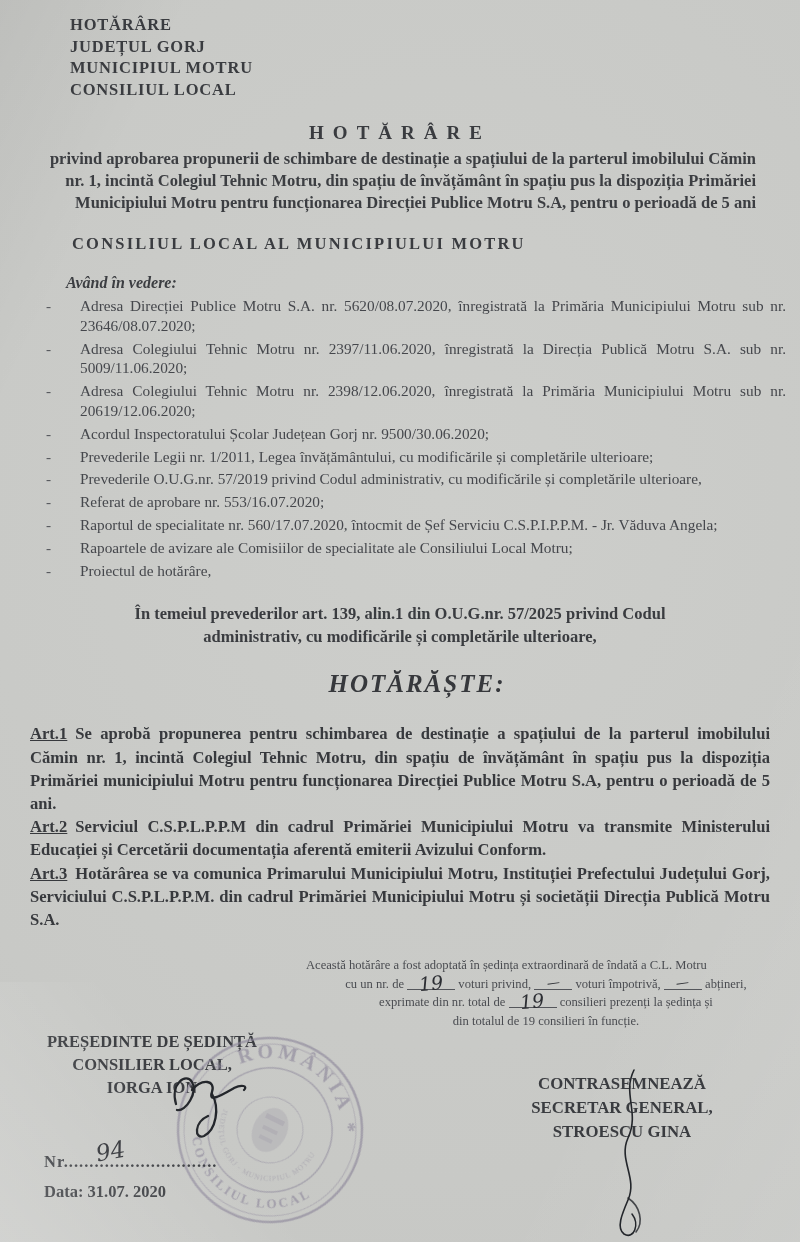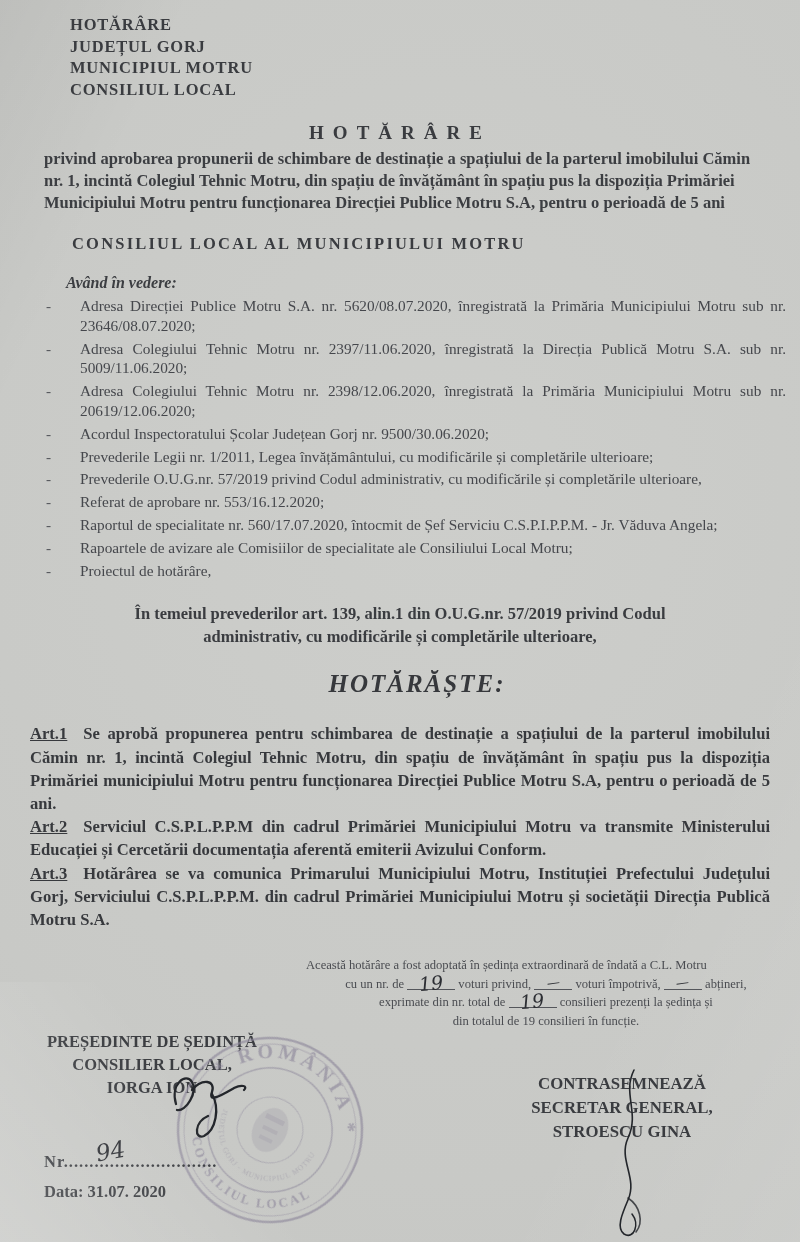--- a/index.html
+++ b/index.html
@@ -12,32 +12,32 @@
       radial-gradient(130% 100% at 55% 40%, #cdcecb 0%, #c8c9c6 55%, #c2c3c0 100%);
     color:#34363a;
   }
   .page::after{ 
     content:"";position:absolute;left:0;bottom:0;width:360px;height:260px;
     background:linear-gradient(52deg, rgba(255,255,255,0.22) 0%, rgba(255,255,255,0.0) 55%);
     pointer-events:none;
   }
   .letterhead{margin:14px 0 0 70px;font-weight:bold;font-size:16.5px;line-height:21.5px;letter-spacing:0.8px;color:#3a3c40;}
   .title{margin-top:22px;text-align:center;font-weight:bold;font-size:19px;letter-spacing:9px;color:#3a3c40;}
-  .subtitle{margin:4px auto 0;width:712px;text-align:left;font-weight:bold;font-size:16.5px;line-height:22px;color:#3c3e42;}
+  .subtitle{margin:4px auto 0;width:712px;text-align:right;font-weight:bold;font-size:16.5px;line-height:22px;color:#3c3e42;}
   .council{margin:20px 0 0 72px;font-weight:bold;font-size:16.5px;letter-spacing:2.2px;color:#3a3c40;}
   .having{margin:20px 0 0 66px;font-weight:bold;font-style:italic;font-size:16px;color:#3c3e42;}
   ul.considerations{margin:4px 0 0 0;padding:0 14px 0 46px;list-style:none;}
   ul.considerations li{position:relative;padding-left:34px;margin-bottom:3px;
     font-size:15.3px;line-height:19.8px;text-align:justify;color:#45474c;}
   ul.considerations li .dash{position:absolute;left:0;top:0;color:#55575c;}
   .legal{margin:22px auto 0;width:614px;text-align:center;font-weight:bold;font-size:16.5px;line-height:23px;color:#3a3c40;}
   .decides{margin-top:22px;text-align:center;font-weight:bold;font-style:italic;font-size:25px;letter-spacing:2px;color:#36383c;padding-left:34px;}
   .articles{margin:24px 30px 0 30px;}
   .article{font-weight:bold;font-size:16.6px;line-height:23.2px;text-align:justify;color:#37393d;}
-  .article .art-label{text-decoration:underline;margin-right:16px;}
+  .article .art-label{text-decoration:underline;margin-right:8px;}
   .adoption{position:absolute;left:296px;top:956px;width:500px;text-align:center;
     font-size:12.6px;line-height:18.5px;color:#4a4c51;}
   .adoption .l1{text-align:left;padding-left:10px;}
   .blank{display:inline-block;min-width:44px;border-bottom:1.2px solid #54565b;text-align:center;line-height:10px;padding:0 2px;}
   .blank.small{min-width:34px;}
   .hand{font-family:"DejaVu Serif",serif;font-style:italic;color:#2c2e33;display:inline-block;}
   .hand.votes{font-size:19px;transform:rotate(-6deg);position:relative;top:2px;}
   .hand.dashmark{font-size:13px;transform:rotate(-8deg);position:relative;top:-1px;}
   .president{position:absolute;left:32px;top:1030px;width:240px;text-align:center;
     font-weight:bold;font-size:16.5px;line-height:23px;color:#3a3c40;}
@@ -69,27 +69,27 @@
   <div class="council">CONSILIUL LOCAL AL MUNICIPIULUI MOTRU</div>
 
   <div class="having">Având în vedere:</div>
   <ul class="considerations">
     <li><span class="dash">-</span><span>Adresa Direcției Publice Motru S.A. nr. 5620/08.07.2020, înregistrată la Primăria Municipiului Motru sub nr. 23646/08.07.2020;</span></li>
     <li><span class="dash">-</span><span>Adresa Colegiului Tehnic Motru nr. 2397/11.06.2020, înregistrată la Direcția Publică Motru S.A. sub nr. 5009/11.06.2020;</span></li>
     <li><span class="dash">-</span><span>Adresa Colegiului Tehnic Motru nr. 2398/12.06.2020, înregistrată la Primăria Municipiului Motru sub nr. 20619/12.06.2020;</span></li>
     <li><span class="dash">-</span><span>Acordul Inspectoratului Școlar Județean Gorj nr. 9500/30.06.2020;</span></li>
     <li><span class="dash">-</span><span>Prevederile Legii nr. 1/2011, Legea învățământului, cu modificările și completările ulterioare;</span></li>
     <li><span class="dash">-</span><span>Prevederile O.U.G.nr. 57/2019 privind Codul administrativ, cu modificările și completările ulterioare,</span></li>
-    <li><span class="dash">-</span><span>Referat de aprobare nr. 553/16.12.2020;</span></li>
+    <li><span class="dash">-</span><span>Referat de aprobare nr. 553/16.07.2020;</span></li>
     <li><span class="dash">-</span><span>Raportul de specialitate nr. 560/17.07.2020, întocmit de Șef Serviciu C.S.P.I.P.P.M. - Jr. Văduva Angela;</span></li>
     <li><span class="dash">-</span><span>Rapoartele de avizare ale Comisiilor de specialitate ale Consiliului Local Motru;</span></li>
     <li><span class="dash">-</span><span>Proiectul de hotărâre,</span></li>
   </ul>
 
-  <div class="legal">În temeiul prevederilor art. 139, alin.1 din O.U.G.nr. 57/2019 privind Codul administrativ, cu modificările și completările ulterioare,</div>
+  <div class="legal">În temeiul prevederilor art. 139, alin.1 din O.U.G.nr. 57/2025 privind Codul administrativ, cu modificările și completările ulterioare,</div>
 
   <div class="decides">HOTĂRĂȘTE:</div>
 
   <div class="articles">
     <div class="article">
       <span class="art-label">Art.1</span><span>Se aprobă propunerea pentru schimbarea de destinație a spațiului de la parterul imobilului Cămin nr. 1, incintă Colegiul Tehnic Motru, din spațiu de învățământ în spațiu pus la dispoziția Primăriei municipiului Motru pentru funcționarea Direcției Publice Motru S.A, pentru o perioadă de 5 ani.</span>
     </div>
     <div class="article">
       <span class="art-label">Art.2</span><span>Serviciul C.S.P.L.P.P.M din cadrul Primăriei Municipiului Motru va transmite Ministerului Educației și Cercetării documentația aferentă emiterii Avizului Conform.</span>
     </div>

